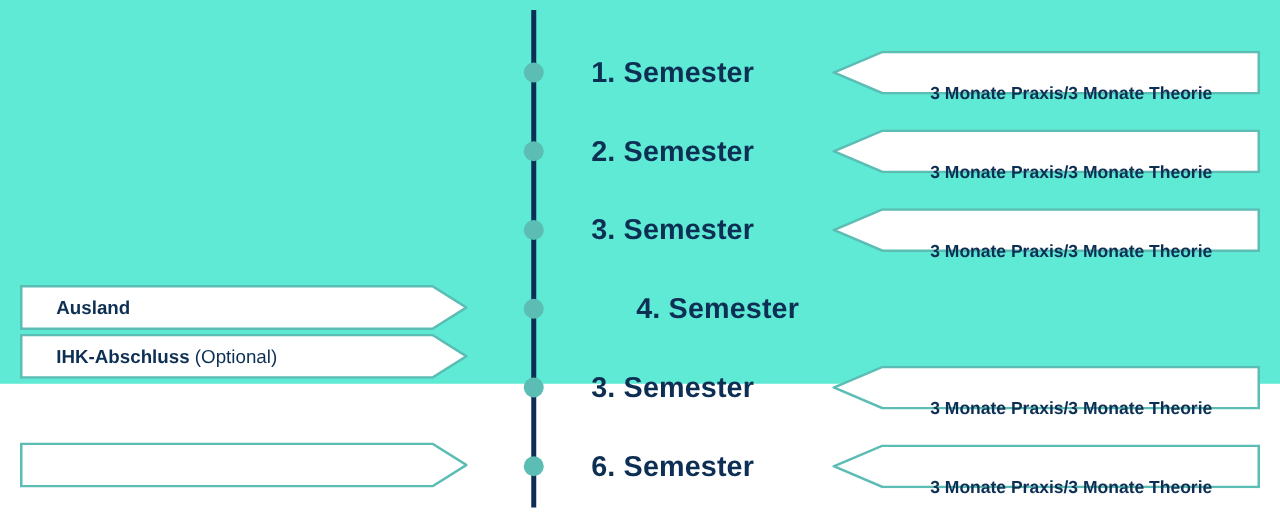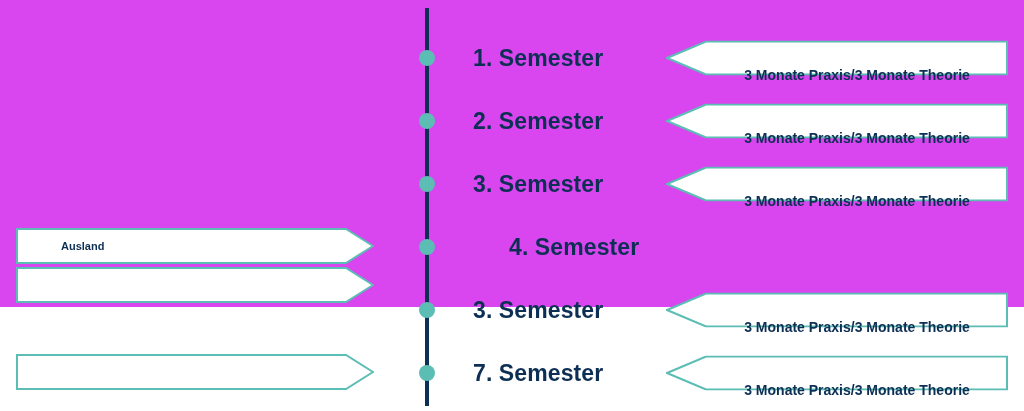--- a/index.html
+++ b/index.html
@@ -11,21 +11,21 @@
     height: 411px;
     background: #ffffff;
     font-family: "Liberation Sans", sans-serif;
     overflow: hidden;
   }
 
   #stage {
     position: relative;
     width: 1024px;
     height: 307px;
-    background: #d946ef;
+    background: #5eead4;
   }
 
   
   .axis-line {
     position: absolute;
     left: 425px;
     top: 8px;
     width: 4px;
     height: 398px;
     background: #0d2f54;
@@ -91,24 +91,24 @@
   }
   .banner-left .banner-svg {
     position: absolute;
     inset: 0;
     width: 100%;
     height: 100%;
   }
   .banner-left .banner-text {
     position: relative;
     z-index: 2;
-    font-size: 11px;
+    font-size: 15px;
     color: #0d2f54;
     white-space: nowrap;
-    padding-left: 45px;
+    padding-left: 29px;
   }
   .banner-left .banner-text .strong {
     font-weight: bold;
   }
   .banner-left .banner-text .light {
     font-weight: normal;
   }
 </style>
 </head>
 <body>
@@ -124,21 +124,21 @@
       <div class="axis-dot" style="top: 239px;"></div>
       <div class="axis-dot" style="top: 302px;"></div>
       <div class="axis-dot" style="top: 365px;"></div>
     </div>
   <div id="semesters-layer">
       <div class="semester-label" style="top: 58px;">1. Semester</div>
       <div class="semester-label" style="top: 121px;">2. Semester</div>
       <div class="semester-label" style="top: 184px;">3. Semester</div>
       <div class="semester-label" style="top: 247px; margin-left: 36px;">4. Semester</div>
       <div class="semester-label" style="top: 310px;">3. Semester</div>
-      <div class="semester-label" style="top: 373px;">7. Semester</div>
+      <div class="semester-label" style="top: 373px;">6. Semester</div>
     </div>
   <div id="badges-layer">
       <div class="badge-right" style="top: 58px;">
         <svg class="badge-svg" viewBox="0 0 342 35" preserveAspectRatio="none">
           <polygon points="40,1 341,1 341,34 40,34 1,17.5" fill="#ffffff" stroke="#5bbdb4" stroke-width="2" stroke-linejoin="miter" vector-effect="non-scaling-stroke"></polygon>
         </svg>
         <span class="badge-text">3 Monate Praxis/3 Monate Theorie</span>
       </div>
       <div class="badge-right" style="top: 121px;">
         <svg class="badge-svg" viewBox="0 0 342 35" preserveAspectRatio="none">
@@ -169,20 +169,21 @@
       <div class="banner-left" style="top: 246px;">
         <svg class="banner-svg" viewBox="0 0 358 36" preserveAspectRatio="none">
           <polygon points="1,1 330,1 357,18 330,35 1,35" fill="#ffffff" stroke="#5bbdb4" stroke-width="2" stroke-linejoin="miter" vector-effect="non-scaling-stroke"></polygon>
         </svg>
         <span class="banner-text"><span class="strong">Ausland</span><span class="light"></span></span>
       </div>
       <div class="banner-left" style="top: 285px;">
         <svg class="banner-svg" viewBox="0 0 358 36" preserveAspectRatio="none">
           <polygon points="1,1 330,1 357,18 330,35 1,35" fill="#ffffff" stroke="#5bbdb4" stroke-width="2" stroke-linejoin="miter" vector-effect="non-scaling-stroke"></polygon>
         </svg>
+        <span class="banner-text"><span class="strong">IHK-Abschluss</span><span class="light"> (Optional)</span></span>
       </div>
       <div class="banner-left" style="top: 372px;">
         <svg class="banner-svg" viewBox="0 0 358 36" preserveAspectRatio="none">
           <polygon points="1,1 330,1 357,18 330,35 1,35" fill="#ffffff" stroke="#5bbdb4" stroke-width="2" stroke-linejoin="miter" vector-effect="non-scaling-stroke"></polygon>
         </svg>
       </div>
     </div>
 
 </div>
 

